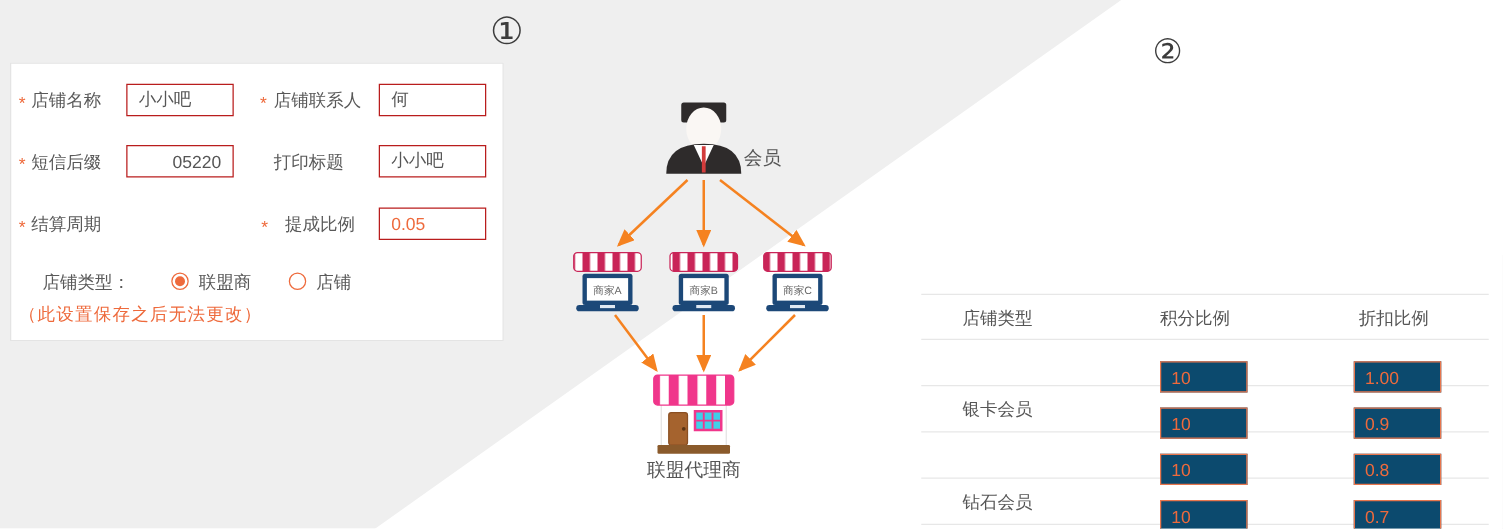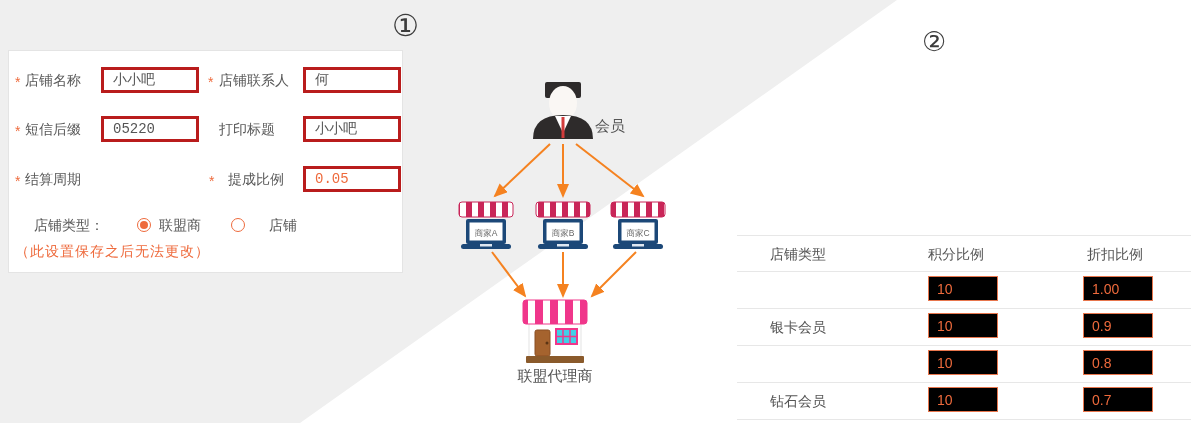--- a/index.html
+++ b/index.html
@@ -15,23 +15,23 @@
   .badge { position:absolute; color:#3c3c3c; font-family:"DejaVu Sans",sans-serif; }
   .badge-1 { left:392px; top:8px; font-size:30px; }
   .badge-2 { left:922px; top:26px; font-size:27px; }
 
   
   .panel { position:absolute; left:8px; top:50px; width:395px; height:223px;
            background:#fff; border:1px solid #e4e4e4; }
   .fitem { position:absolute; height:26px; line-height:26px; font-size:14px; }
   .req   { position:absolute; color:#ee6a3c; font-size:14px; top:2px; }
   .flabel{ position:absolute; color:#595959; white-space:nowrap; }
-  .fin   { position:absolute; width:98px; height:26px; border:3px solid #b91c1c;
+  .fin   { position:absolute; width:86px; height:26px; border:1px solid #b91c1c;
            background:#fff; font-size:14px; color:#555; padding:0 9px;
-           font-family:Liberation Mono, monospace; outline:none; }
+           font-family:Liberation Sans, sans-serif; outline:none; }
   .fin.hl{ color:#ee6a3c; }
 
   .radio-row { position:absolute; left:0; top:161px; width:100%; height:26px;
                line-height:26px; font-size:14px; color:#595959; }
   .rlabel { position:absolute; white-space:nowrap; }
   .radio  { position:absolute; top:6px; width:14px; height:14px; border:1px solid #ee6a3c;
             border-radius:50%; background:#fff; }
   .radio.checked::after { content:""; position:absolute; left:2px; top:2px;
             width:8px; height:8px; border-radius:50%; background:#ee6a3c; }
   .note { position:absolute; left:6px; top:192px; font-size:14px; color:#ee6a3c;
@@ -43,22 +43,22 @@
   
   .rtable { position:absolute; left:737px; top:235px; width:454px;
             border-top:1px solid #e7e7e7; font-size:14px; }
   .thead, .trow { position:relative; border-bottom:1px solid #e7e7e7; }
   .thead { height:36px; line-height:36px; }
   .trow  { height:37px; line-height:37px; }
   .c1 { position:absolute; left:33px;  color:#555; white-space:nowrap; }
   .c2 { position:absolute; left:191px; }
   .c3 { position:absolute; left:346px; }
   .hcell { color:#555; }
-  .tinput { width:70px; height:25px; border:1px solid #e8764d; background:#000000;
-            color:#ee6a3c; font-size:14px; padding:0 8px; margin-top:4px;
+  .tinput { width:70px; height:25px; border:1px solid #e8764d; background:#0c4a6e;
+            color:#ee6a3c; font-size:14px; padding:0 8px; margin-top:17px;
             font-family:"Liberation Sans","DejaVu Sans",sans-serif; outline:none;
             display:block; }
 </style>
 </head>
 <body>
 
 <div class="stage">
   <div class="bg-wedge"></div>
 
   <div class="badge badge-1">①</div>
@@ -71,39 +71,39 @@
       <span class="flabel" style="left:16px">店铺名称</span>
       <input class="fin" style="left: 92px;" value="小小吧">
       <span class="req" style="left:199px">*</span>
       <span class="flabel" style="left:210px">店铺联系人</span>
       <input class="fin" style="left: 294px;" value="何">
     </div>
 
     <div class="fitem" style="left:0;top:65px;width:100%">
       <span class="req" style="left:6px">*</span>
       <span class="flabel" style="left:16px">短信后缀</span>
-      <input class="fin" style="left: 92px;" value="05220">
+      <input class="fin" style="left: 92px; text-align: right;" value="05220">
       <span class="flabel" style="left:210px">打印标题</span>
       <input class="fin" style="left: 294px;" value="小小吧">
     </div>
 
     <div class="fitem" style="left:0;top:115px;width:100%">
       <span class="req" style="left:6px">*</span>
       <span class="flabel" style="left:16px">结算周期</span>
       <span class="req" style="left:200px">*</span>
       <span class="flabel" style="left:219px">提成比例</span>
       <input class="fin hl" style="left: 294px;" value="0.05">
     </div>
 
     <div class="radio-row">
       <span class="rlabel" style="left:25px">店铺类型：</span>
       <span class="radio checked" style="left:128px"></span>
       <span class="rlabel" style="left:150px">联盟商</span>
       <span class="radio" style="left:222px"></span>
-      <span class="rlabel" style="left:260px">店铺</span>
+      <span class="rlabel" style="left:244px">店铺</span>
     </div>
 
     <div class="note">（此设置保存之后无法更改）</div>
   </div>
 
   <svg class="diagram" width="270" height="330" viewBox="0 0 270 330">
     <defs>
       <marker id="ah" markerWidth="9" markerHeight="8" refX="6" refY="3" orient="auto">
         <path d="M0,0 L7,3 L0,6 Z" fill="#f58220"></path>
       </marker>

